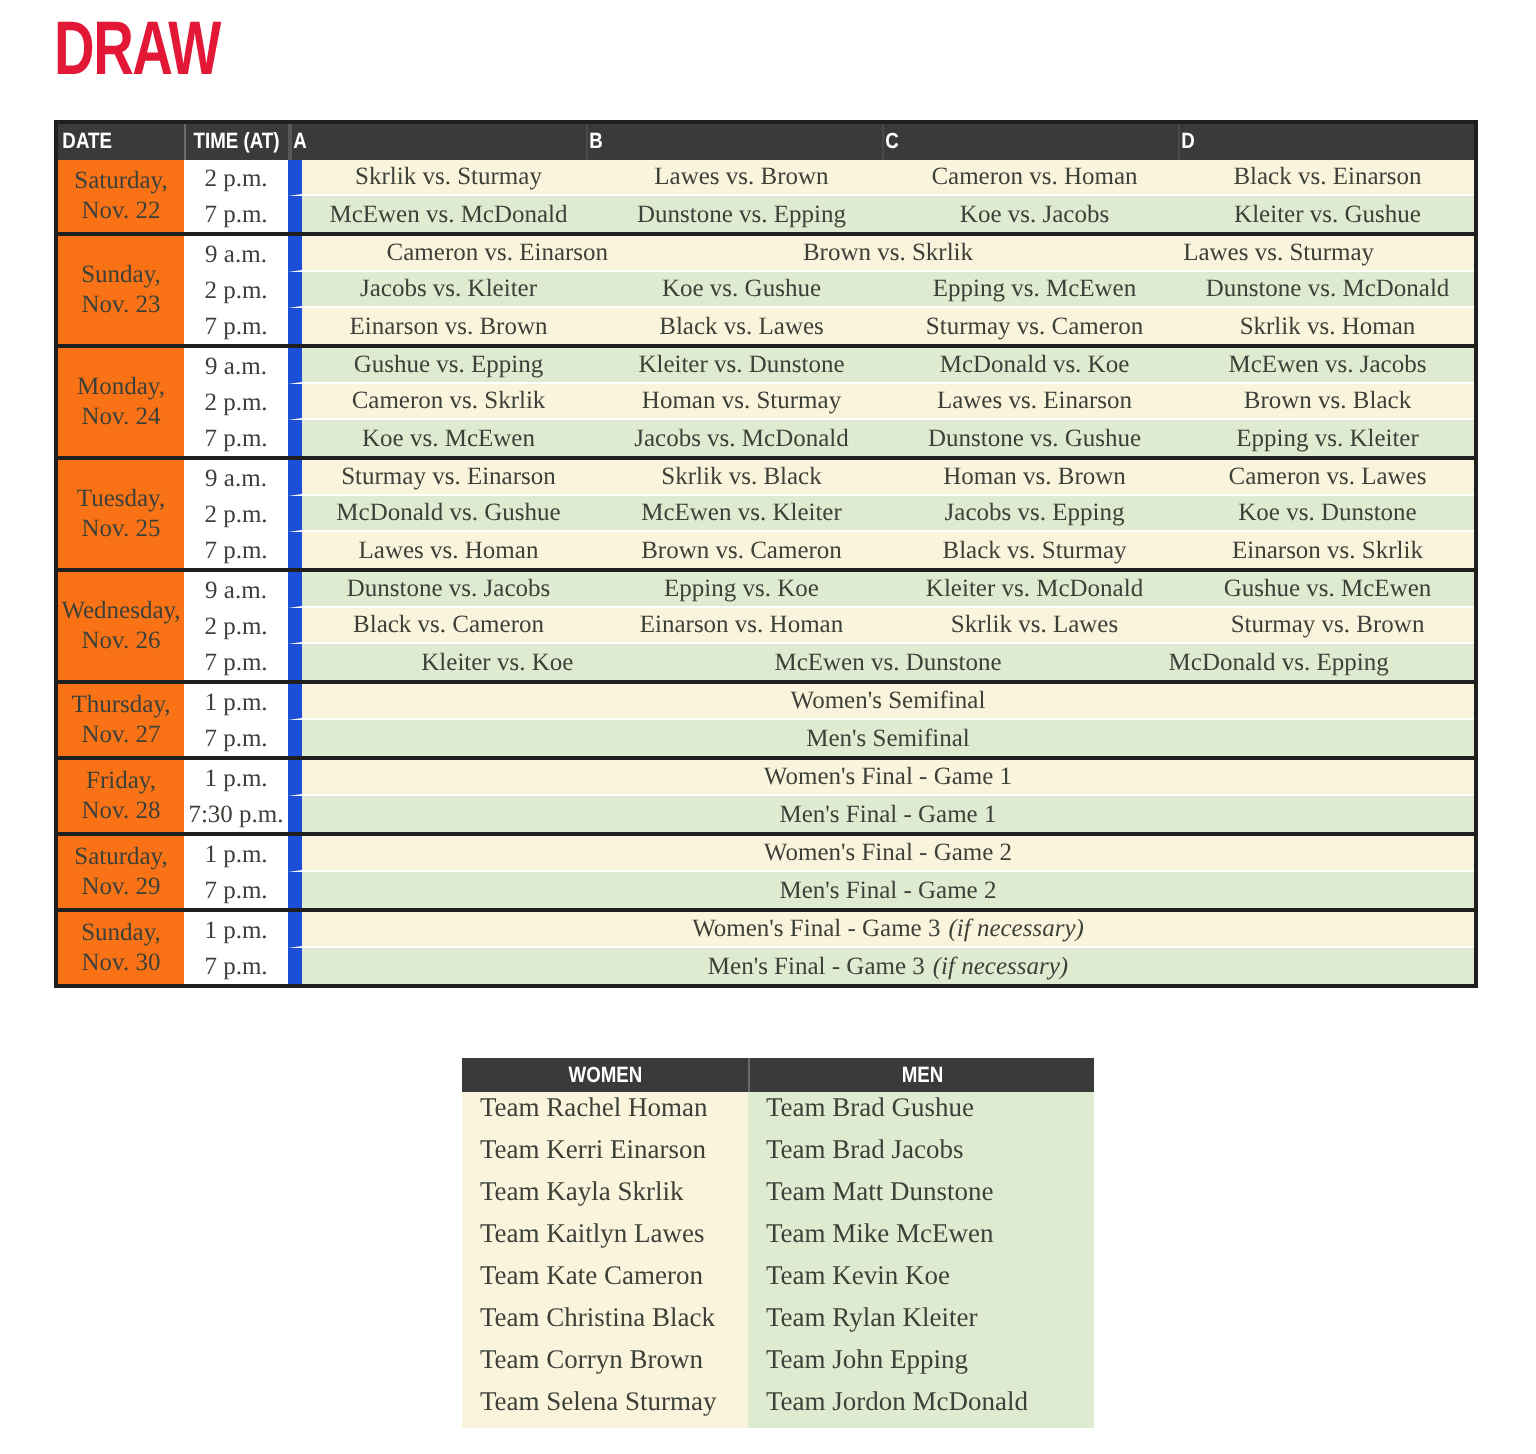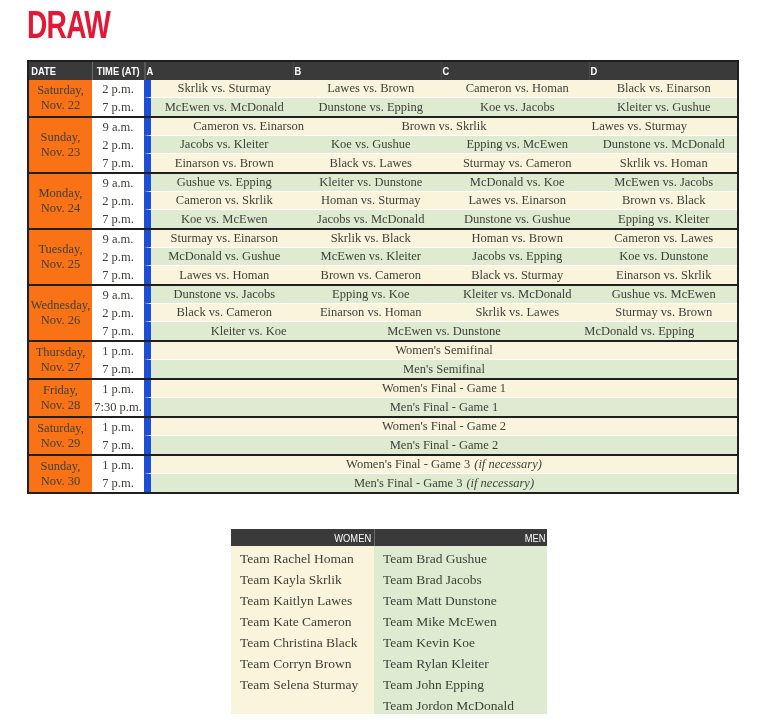--- a/index.html
+++ b/index.html
@@ -54,33 +54,33 @@
   }
   .event-cell{
     flex:1;display:flex;align-items:center;justify-content:center;
     font-size:12.5px;white-space:nowrap;
   }
   .event-note{font-style:italic;margin-left:4px;}
   
   .teams-table{position:absolute;left:231px;top:529px;width:316px;}
   .teams-head{display:flex;background:#3a3a3a;height:17px;}
   .t-head-cell{
-    display:flex;align-items:center;justify-content:flex-end;box-sizing:border-box;
+    display:flex;align-items:center;justify-content:center;box-sizing:border-box;
     color:#fff;font-family:"Liberation Sans","DejaVu Sans",sans-serif;
-    font-weight:normal;font-size:11px;
+    font-weight:bold;font-size:11px;
   }
   .t-head-cell span{transform:scaleX(0.85);}
   .t-head-women{width:143px;}
   .t-head-men{width:173px;border-left:1px solid #6a6a6a;}
   .teams-body{display:flex;}
   .t-col{display:flex;flex-direction:column;box-sizing:border-box;}
   .t-col-women{width:143px;background:#fbf4dc;}
   .t-col-men{width:173px;background:#deebd1;}
   .t-cell{
-    height:21px;display:flex;align-items:flex-end;padding-left:9px;
+    height:21px;display:flex;align-items:flex-start;padding-left:9px;
     font-size:13.5px;white-space:nowrap;
   }
 </style>
 </head>
 <body>
 
 <h1 class="title">DRAW</h1>
 
 <div class="draw-table">
   <div class="draw-head">
@@ -531,20 +531,23 @@
     <div class="t-head-cell t-head-men">
         <span>MEN</span>
       </div>
   </div>
   <div class="teams-body">
     <div class="t-col t-col-women" id="women-col">
         <div class="t-cell">
           <span>Team Rachel Homan</span>
         </div>
         <div class="t-cell">
+          <span>Team Kerri Einarson</span>
+        </div>
+        <div class="t-cell">
           <span>Team Kayla Skrlik</span>
         </div>
         <div class="t-cell">
           <span>Team Kaitlyn Lawes</span>
         </div>
         <div class="t-cell">
           <span>Team Kate Cameron</span>
         </div>
         <div class="t-cell">
           <span>Team Christina Black</span>

